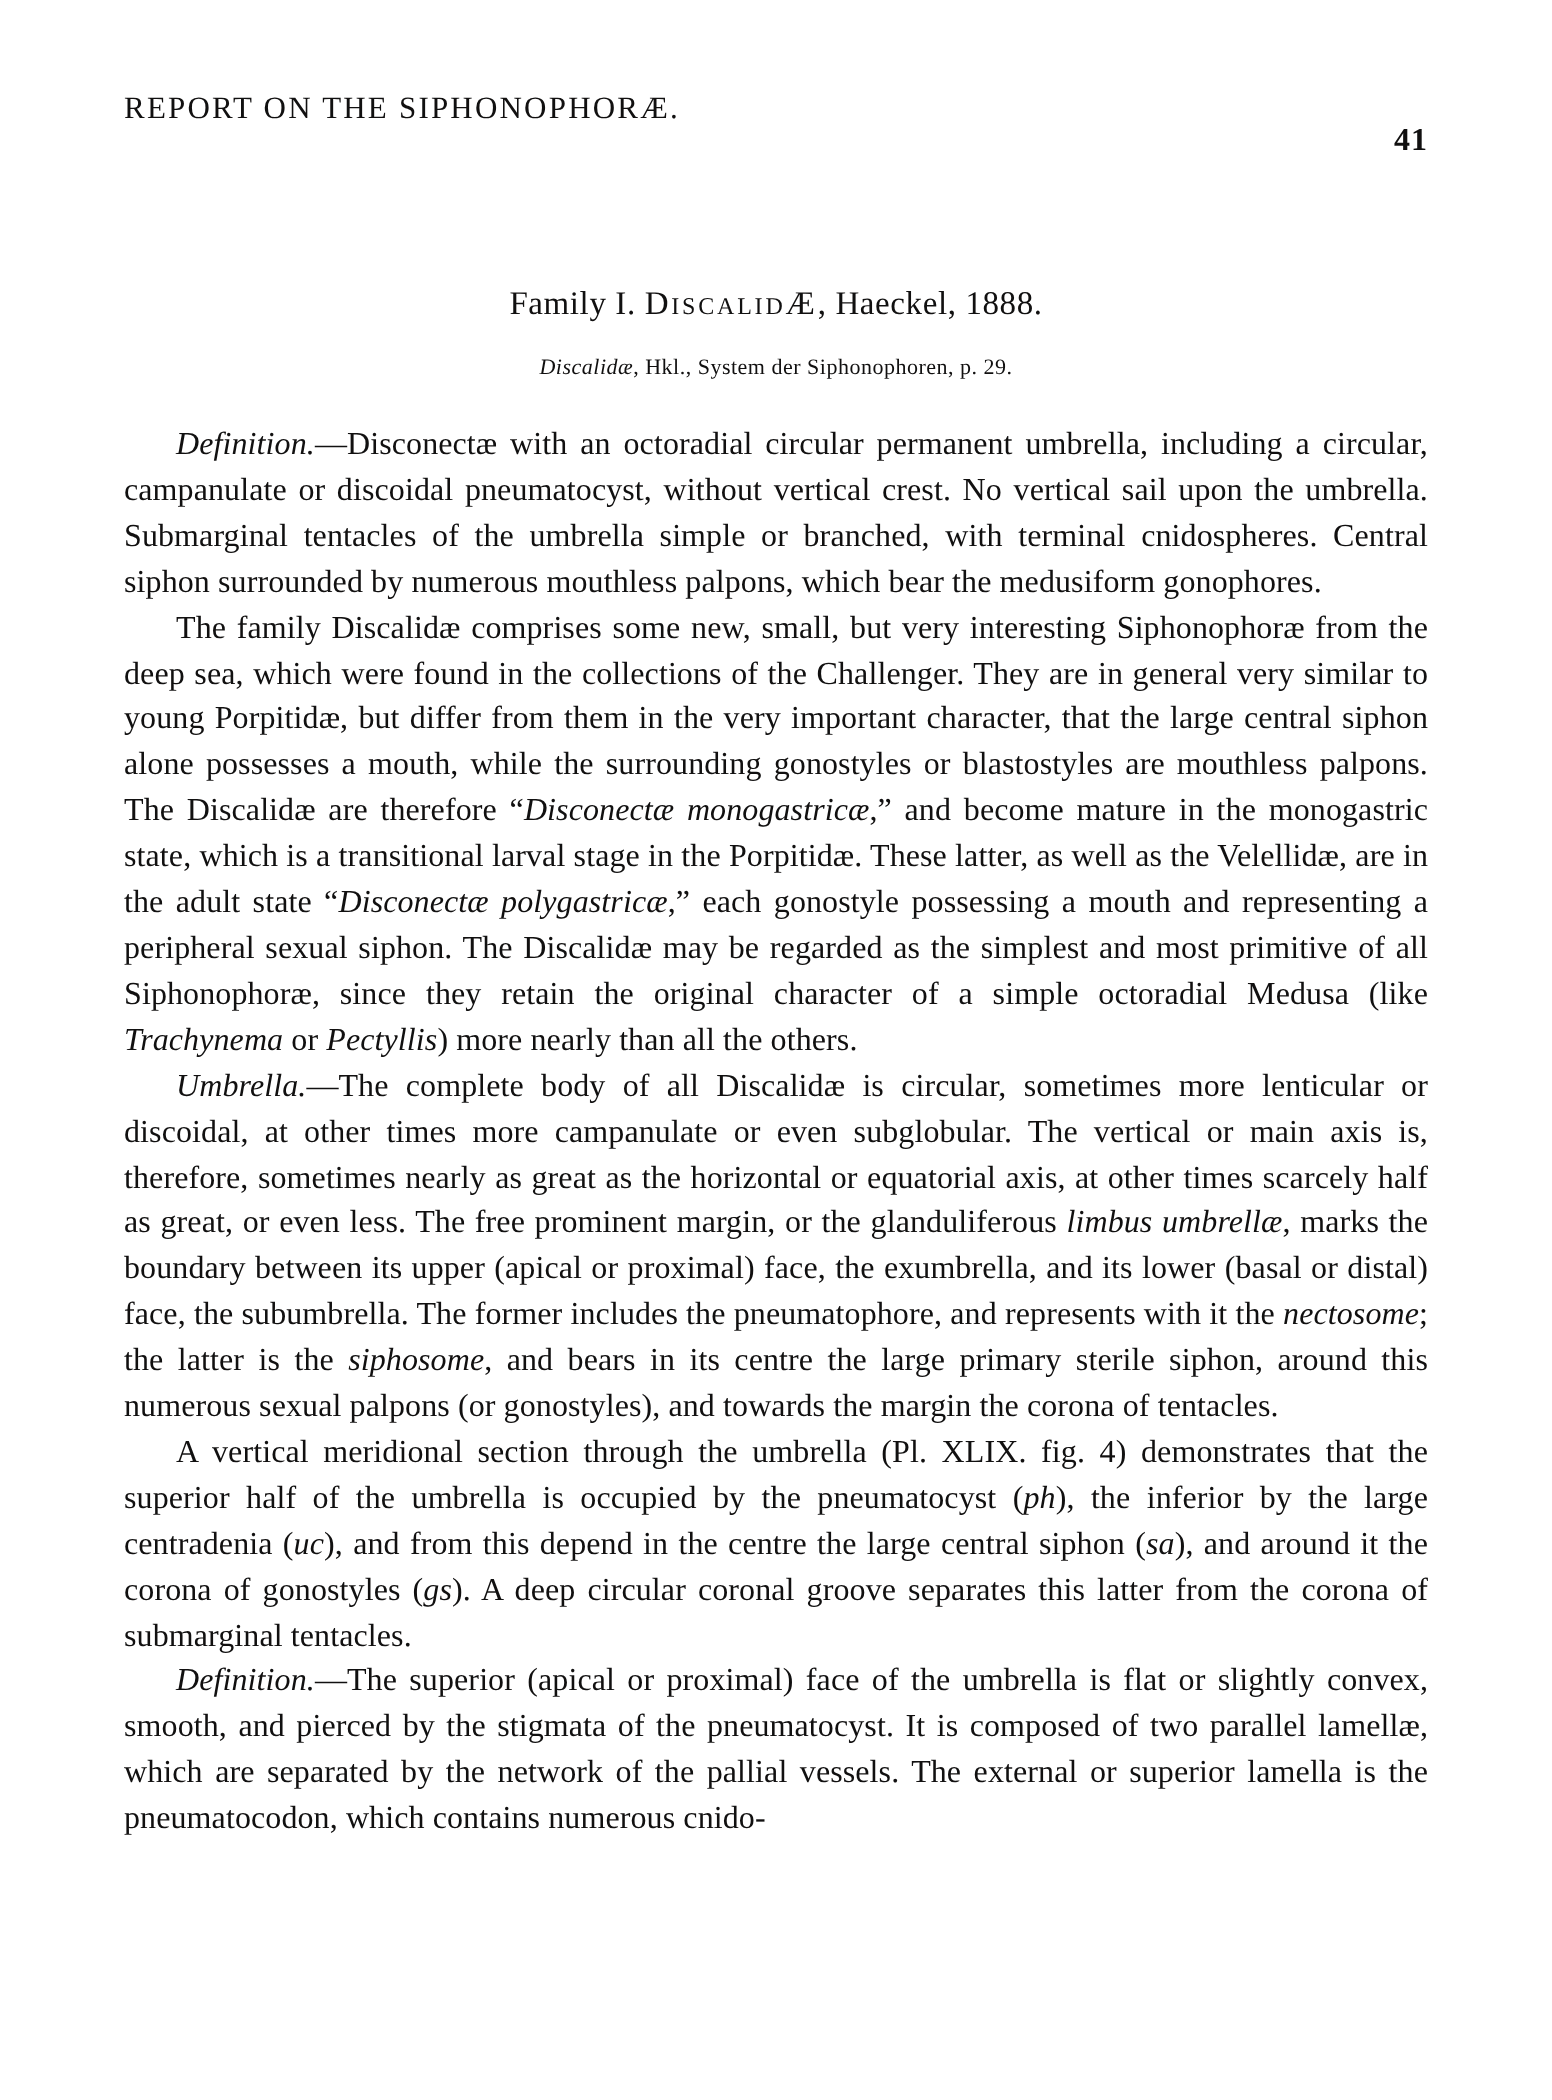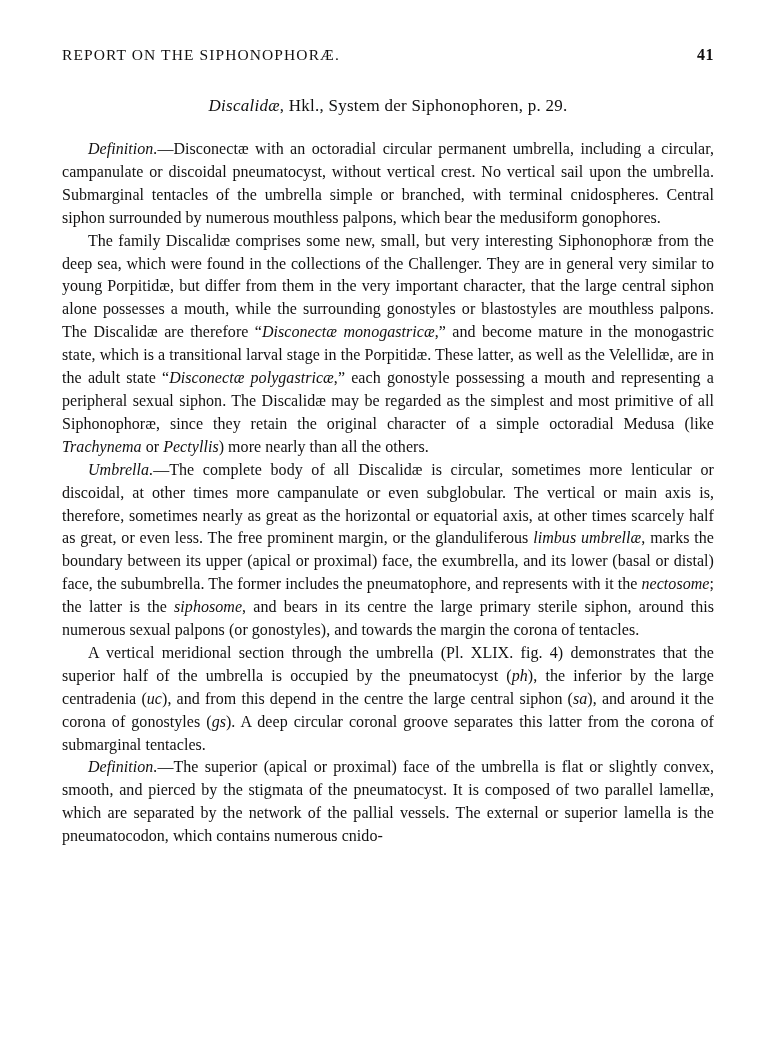--- a/index.html
+++ b/index.html
@@ -29,39 +29,39 @@
     text-align: left;
     font-size: 15.5px;
     letter-spacing: 1.1px;
     font-variant: small-caps;
     text-transform: uppercase;
     white-space: nowrap;
   }
   .page-number {
     position: absolute;
     right: 0;
-    top: 0;
+    top: 16px;
     font-size: 16px;
     font-weight: bold;
     letter-spacing: 0.5px;
   }
   .family-heading {
     text-align: center;
     font-size: 16.5px;
     margin-top: 62px;
     letter-spacing: 0.3px;
   }
   .family-heading .sc {
     font-variant: small-caps;
     letter-spacing: 1.4px;
     font-size: 16.5px;
   }
   .citation {
     text-align: center;
-    font-size: 17px;
+    font-size: 11px;
     margin-top: 16px;
     letter-spacing: 0.25px;
   }
   .citation i { font-style: italic; }
 
   .body-text {
     margin-top: 22px;
     font-size: 16px;
     line-height: 22.9px;
     text-align: justify;
@@ -80,20 +80,23 @@
 </head>
 <body>
 
 <div class="page">
 
   <div class="running-head">
     <div class="running-title">REPORT ON THE SIPHONOPHORÆ.</div>
     <div class="page-number">41</div>
   </div>
 
+  <div class="family-heading">
+    <span>Family I. </span><span class="sc">DiscalidÆ</span><span>, Haeckel, 1888.</span>
+  </div>
 
   <div class="citation">
     <i>Discalidæ</i><span>, Hkl., System der Siphonophoren, p. 29.</span>
   </div>
 
   <div class="body-text">
     <p><span class="run-in">Definition.</span><span>—Disconectæ with an octoradial circular permanent umbrella, including a circular, campanulate or discoidal pneumatocyst, without vertical crest. No vertical sail upon the umbrella. Submarginal tentacles of the umbrella simple or branched, with terminal cnidospheres. Central siphon surrounded by numerous mouthless palpons, which bear the medusiform gonophores.</span></p>
     <p><span>The family Discalidæ comprises some new, small, but very interesting Siphonophoræ from the deep sea, which were found in the collections of the Challenger. They are in general very similar to young Porpitidæ, but differ from them in the very important character, that the large central siphon alone possesses a mouth, while the surrounding gonostyles or blastostyles are mouthless palpons. The Discalidæ are therefore “<i>Disconectæ monogastricæ</i>,” and become mature in the monogastric state, which is a transitional larval stage in the Porpitidæ. These latter, as well as the Velellidæ, are in the adult state “<i>Disconectæ polygastricæ</i>,” each gonostyle possessing a mouth and representing a peripheral sexual siphon. The Discalidæ may be regarded as the simplest and most primitive of all Siphonophoræ, since they retain the original character of a simple octoradial Medusa (like <i>Trachynema</i> or <i>Pectyllis</i>) more nearly than all the others.</span></p>
     <p><span class="run-in">Umbrella.</span><span>—The complete body of all Discalidæ is circular, sometimes more lenticular or discoidal, at other times more campanulate or even subglobular. The vertical or main axis is, therefore, sometimes nearly as great as the horizontal or equatorial axis, at other times scarcely half as great, or even less. The free prominent margin, or the glanduliferous <i>limbus umbrellæ</i>, marks the boundary between its upper (apical or proximal) face, the exumbrella, and its lower (basal or distal) face, the subumbrella. The former includes the pneumatophore, and represents with it the <i>nectosome</i>; the latter is the <i>siphosome</i>, and bears in its centre the large primary sterile siphon, around this numerous sexual palpons (or gonostyles), and towards the margin the corona of tentacles.</span></p>
     <p><span>A vertical meridional section through the umbrella (Pl. XLIX. fig. 4) demonstrates that the superior half of the umbrella is occupied by the pneumatocyst (<i>ph</i>), the inferior by the large centradenia (<i>uc</i>), and from this depend in the centre the large central siphon (<i>sa</i>), and around it the corona of gonostyles (<i>gs</i>). A deep circular coronal groove separates this latter from the corona of submarginal tentacles.</span></p>

